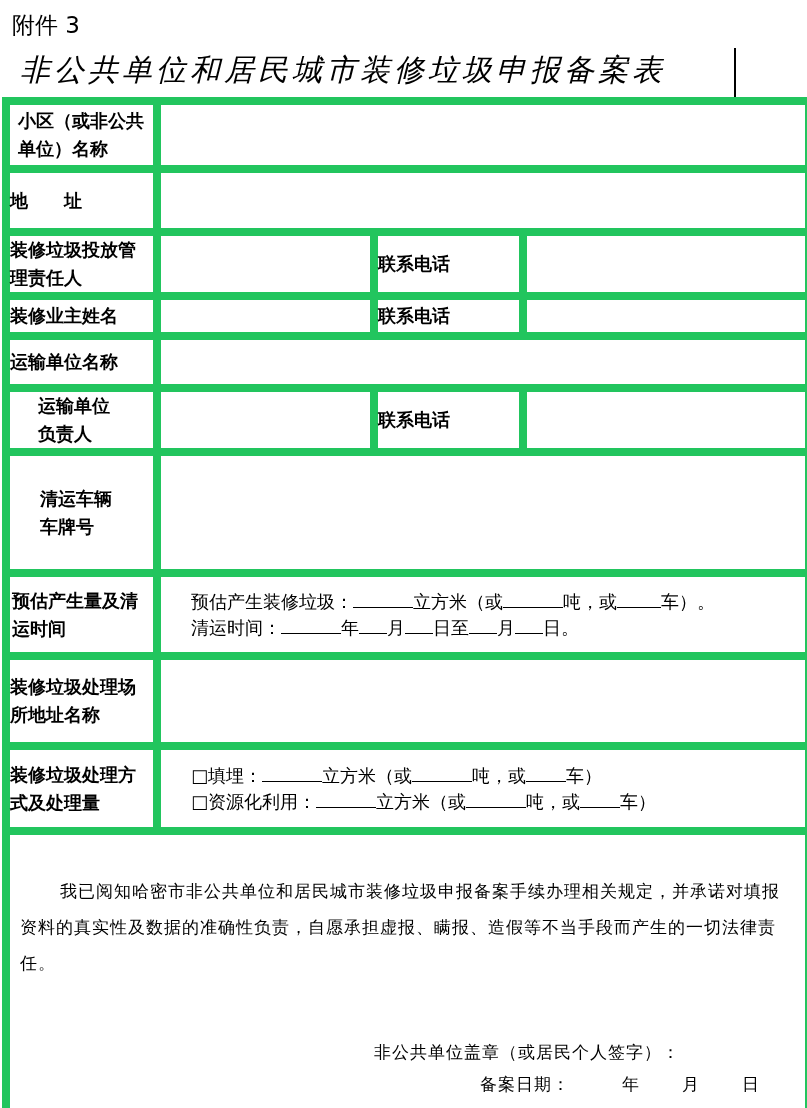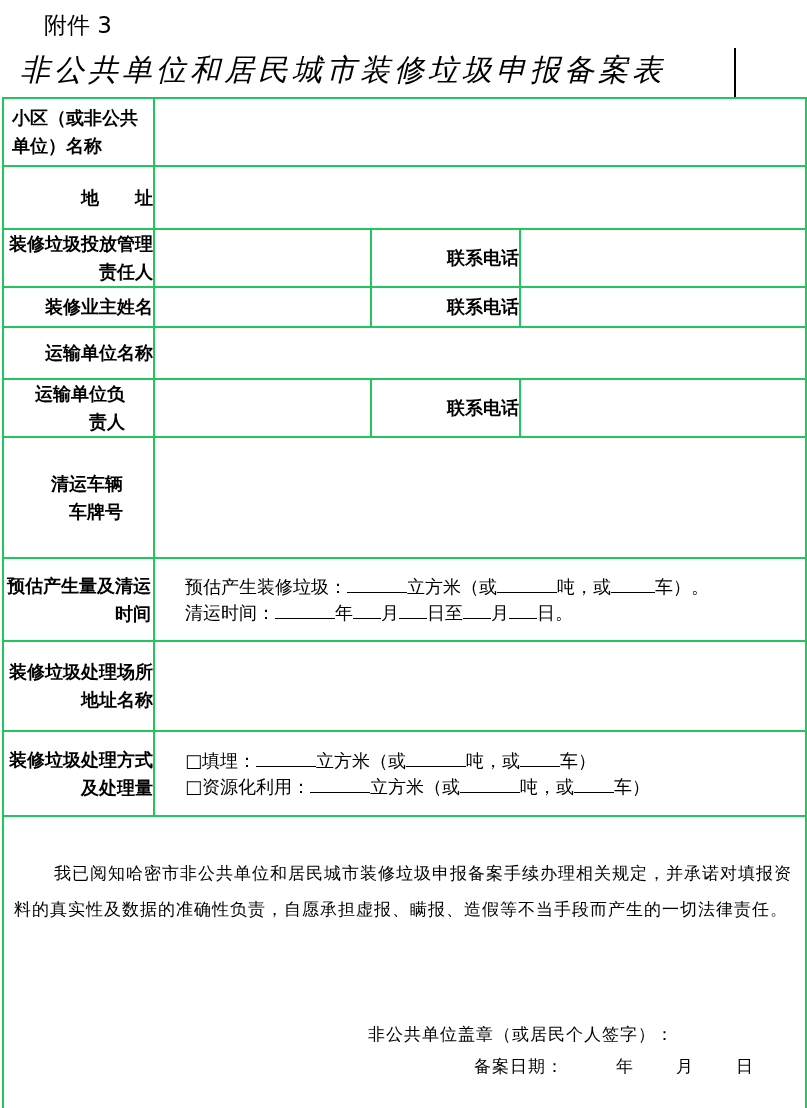--- a/index.html
+++ b/index.html
@@ -1,22 +1,22 @@
 <!DOCTYPE html>
 <html><head>
 <meta charset="utf-8">
 <style>
   html,body{margin:0;padding:0;background:#fff;}
   body{width:807px;height:1108px;position:relative;overflow:hidden;font-family:"DejaVu Serif","Liberation Serif",serif;color:#000;}
-  .attach{position:absolute;left:12px;top:10px;font-family:"DejaVu Sans","Liberation Sans",sans-serif;font-size:23px;margin-left:32px;}
+  .attach{position:absolute;left:12px;top:10px;font-family:"DejaVu Sans","Liberation Sans",sans-serif;font-size:23px;}
   .title{position:absolute;left:20px;top:50px;width:760px;font-family:"DejaVu Serif","Liberation Serif",serif;font-size:30px;letter-spacing:4px;font-style:italic;white-space:nowrap;}
   .cursor{position:absolute;left:734px;top:48px;width:2px;height:50px;background:#000;}
   table{position:absolute;left:2px;top:97px;border-collapse:collapse;width:803px;table-layout:fixed;}
-  td{border:2px solid #22c55e;padding:0;font-size:18px;vertical-align:middle;}
-  td.lbl{font-weight:bold;text-align:right;line-height:28px;}
+  td{border:8px solid #22c55e;padding:0;font-size:18px;vertical-align:middle;}
+  td.lbl{font-weight:bold;text-align:left;line-height:28px;}
   .inline{font-size:18px;line-height:26px;padding-left:30px;white-space:nowrap;}
   .blank{display:inline-block;border-bottom:1.5px solid #000;height:18px;vertical-align:baseline;}
   .decl{font-size:17px;line-height:36px;padding:38px 10px 0 10px;text-indent:40px;letter-spacing:1px;}
   .sig{position:absolute;font-size:17px;letter-spacing:1px;white-space:nowrap;margin-left:46px;}
 </style>
 </head>
 <body>
 
 <div class="attach">附件 3</div>
 <div class="title">非公共单位和居民城市装修垃圾申报备案表</div>

